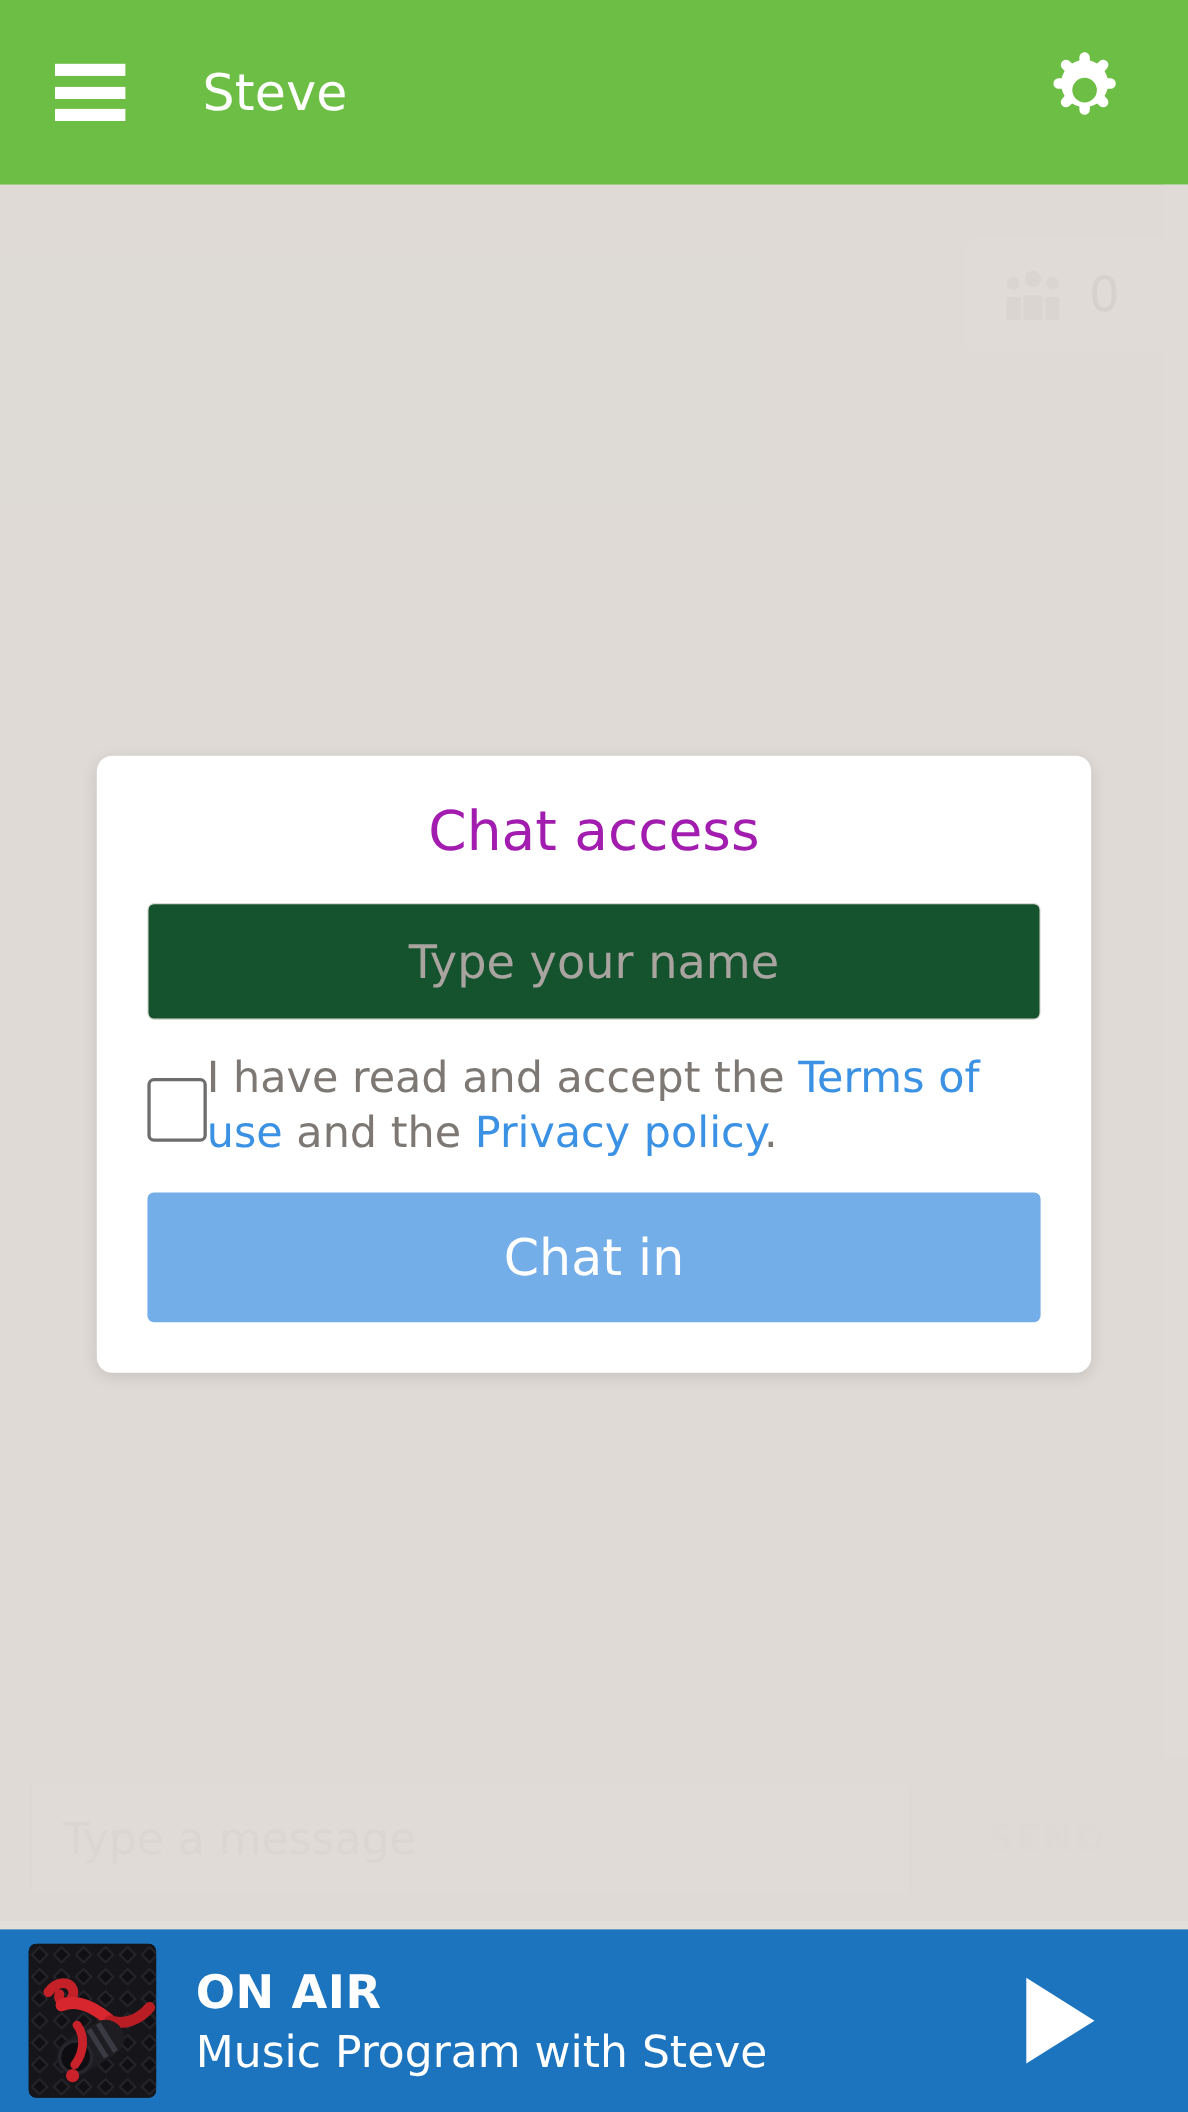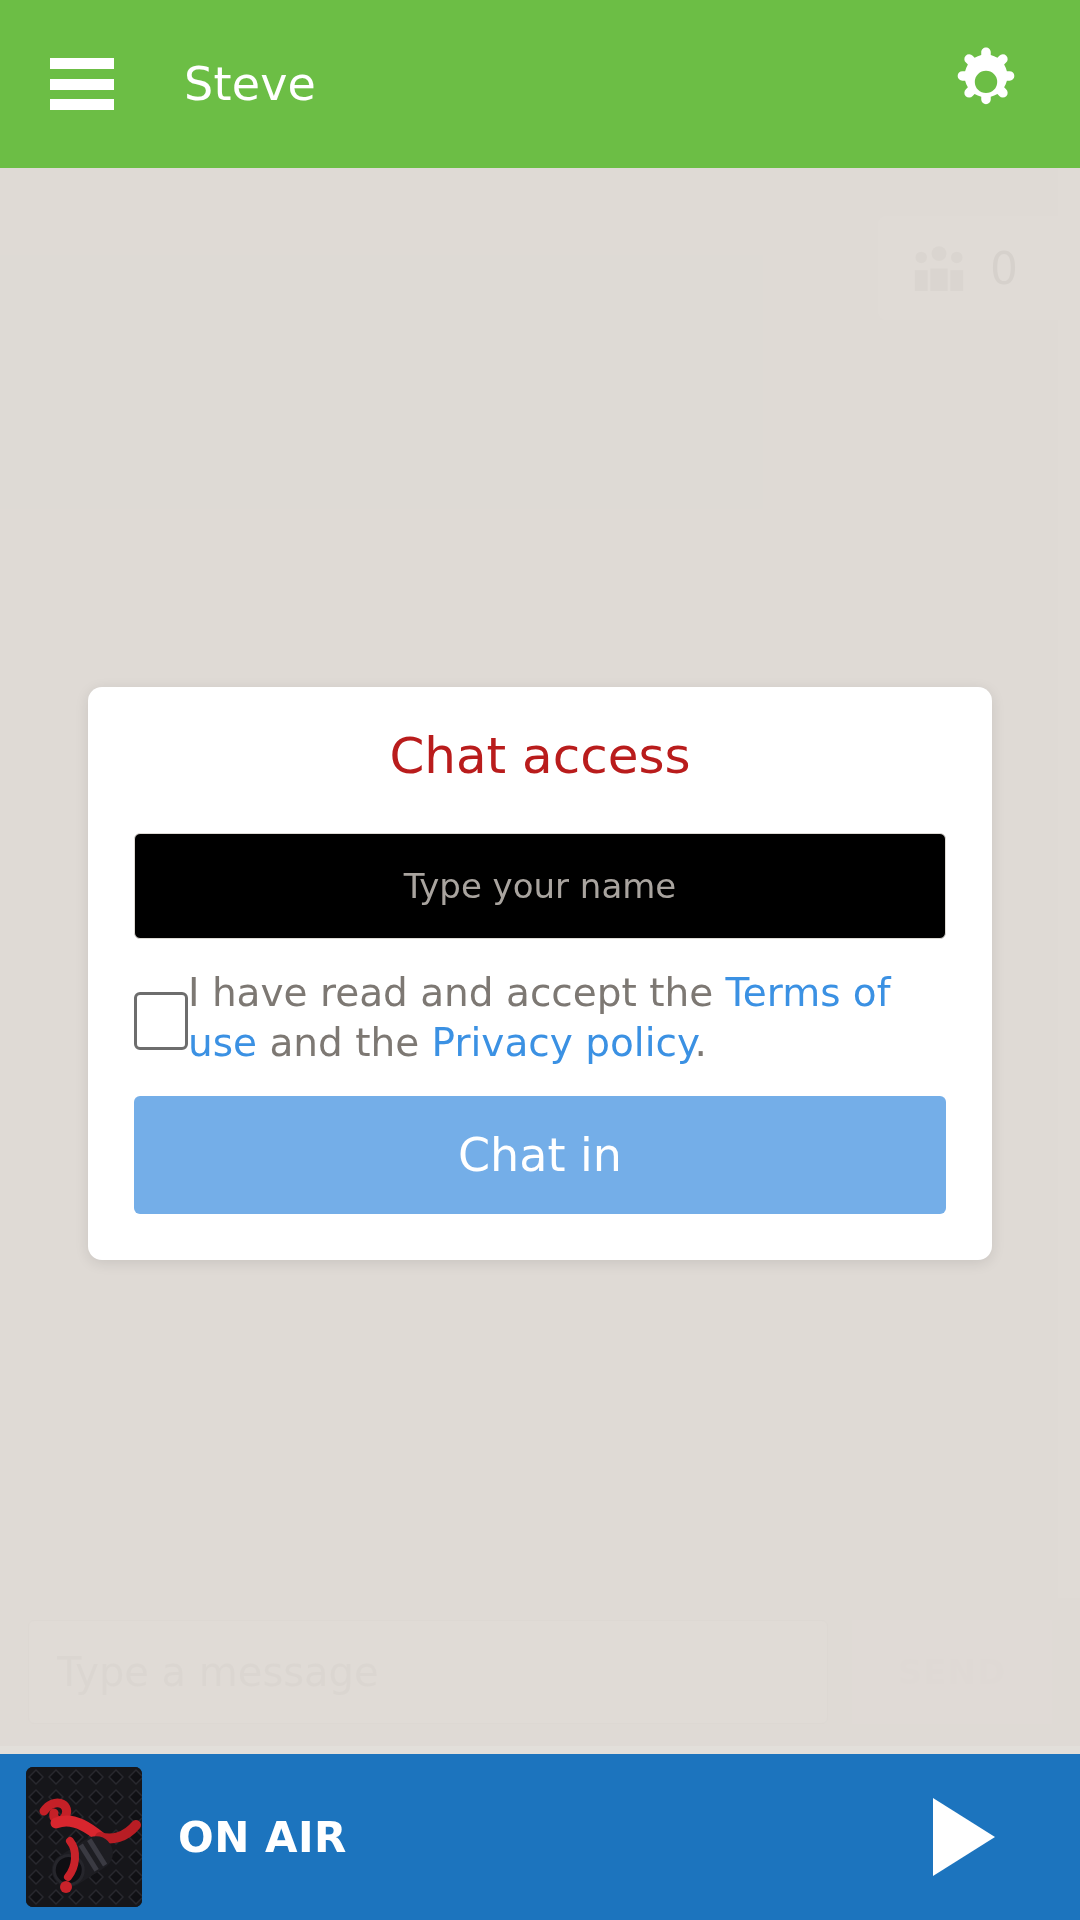--- a/index.html
+++ b/index.html
@@ -70,27 +70,27 @@
   .overlay {
     position:absolute; top:168px; left:0; width:1080px; height:1578px;
     background:rgba(222,218,213,.80);
   }
   .dialog {
     position:absolute; left:88px; top:687px; width:904px;
     background:#fff; border-radius:14px; padding:40px 46px 46px;
     box-shadow:0 3px 14px rgba(0,0,0,.10);
   }
   .dialog-title {
-    text-align:center; color:#b91c1c; font-size:50px; font-weight:400;
-    margin-bottom:48px;
+    text-align:center; color:#a21caf; font-size:50px; font-weight:400;
+    margin-bottom:36px;
   }
   .name-input {
     width:100%; height:106px; border:1px solid #dedad5; border-radius:6px;
-    text-align:center; font-size:34px; color:#9a9590;
-    font-family:inherit; background:#000000;
+    text-align:center; font-size:42px; color:#9a9590;
+    font-family:inherit; background:#14532d;
   }
   .name-input::placeholder { color:#a9a49f; }
   .terms-row {
     display:flex; align-items:flex-start; margin:25px 0 28px;
   }
   .cbox {
     width:54px; height:58px; min-width:54px; margin-top:28px;
     border:3px solid #6d6d6d; border-radius:6px; background:#fff;
     cursor:pointer;
   }
@@ -195,20 +195,21 @@
           <circle cx="41" cy="95" r="13" fill="#0e0e12"></circle>
           <rect x="62" y="80" width="5" height="30" fill="#3a3a42"></rect>
           <rect x="72" y="80" width="5" height="30" fill="#3a3a42"></rect>
         </g>
         <path d="M44 74c8 10 6 26-2 36" stroke="#c9222a" stroke-width="8" fill="none" stroke-linecap="round"></path>
         <circle cx="40" cy="120" r="6" fill="#c9222a"></circle>
       </svg>
     </div>
     <div class="player-text">
       <div class="on-air">ON AIR</div>
+      <div class="program">Music Program with Steve</div>
     </div>
     <div class="play-btn">
       <svg width="72" height="82" viewBox="0 0 72 82">
         <polygon points="6,2 68,41 6,80" fill="#ffffff"></polygon>
       </svg>
     </div>
   </div>
 
 </div>
 

